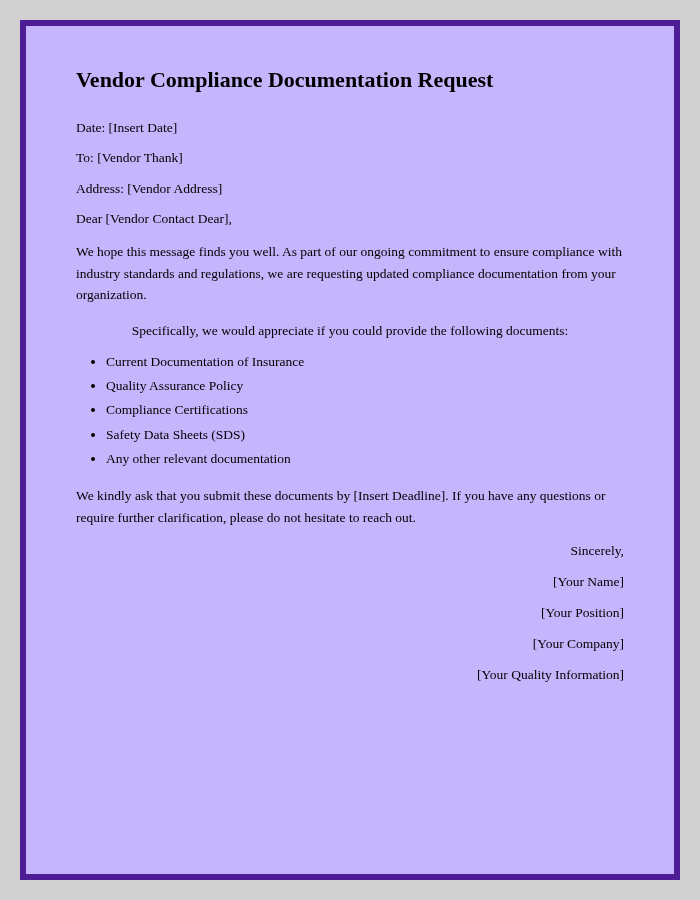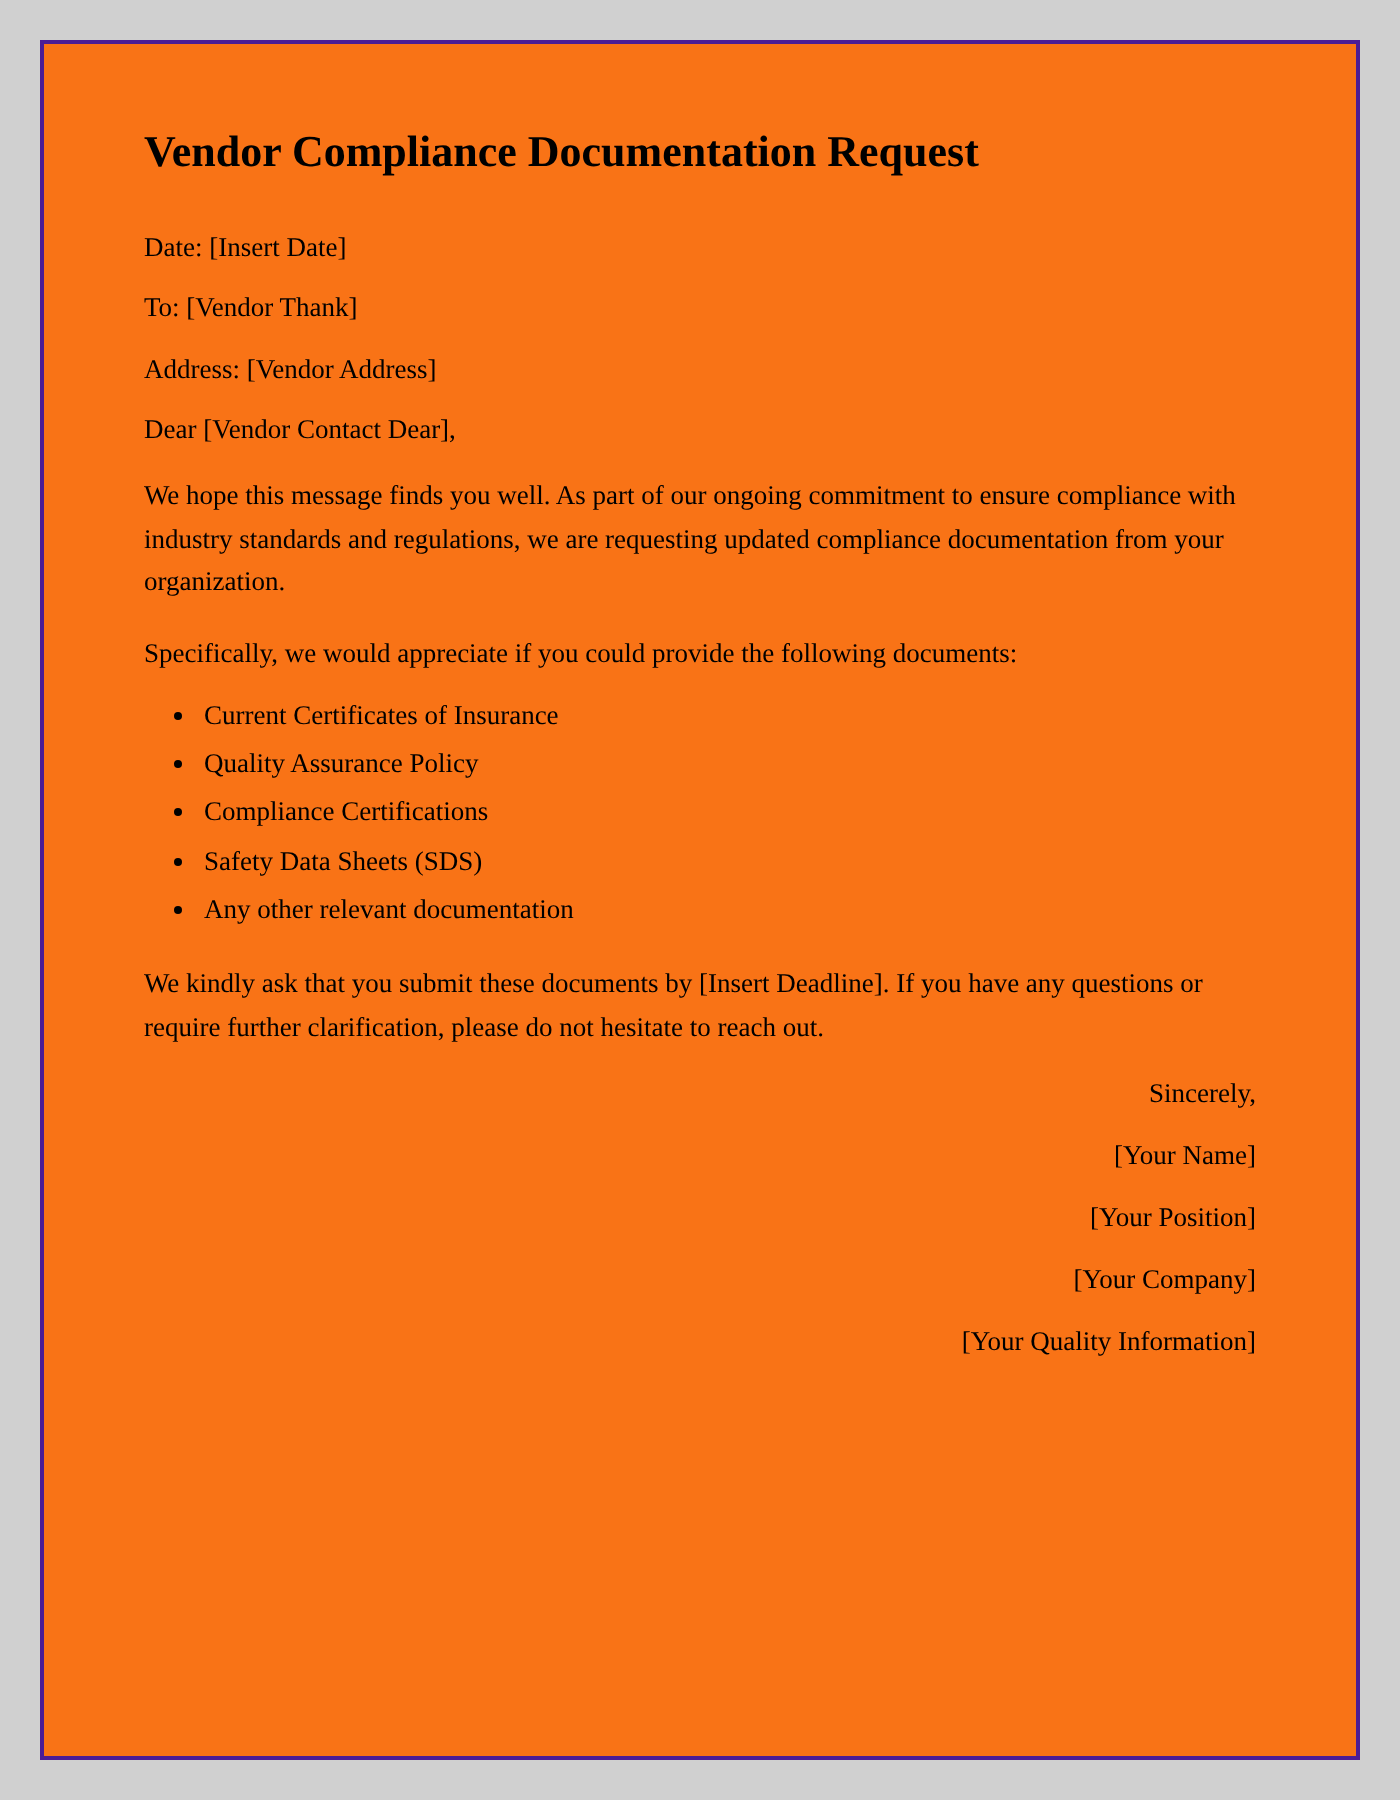--- a/index.html
+++ b/index.html
@@ -13,24 +13,24 @@
       display: flex;
       justify-content: center;
       align-items: flex-start;
       min-height: 900px;
       width: 700px;
       font-family: 'Times New Roman', Times, serif;
       padding: 20px;
     }
 
     .page-container {
-      background: #f97316;
+      background: #c4b5fd;
       width: 660px;
       min-height: 860px;
-      border: 2px solid #4c1d95;
+      border: 6px solid #4c1d95;
       padding: 40px 50px;
     }
 
     .doc-title {
       font-size: 22px;
       font-weight: bold;
       margin-bottom: 24px;
       line-height: 1.3;
     }
 
@@ -48,20 +48,21 @@
     .paragraph {
       font-size: 13.5px;
       margin-bottom: 14px;
       line-height: 1.6;
     }
 
     .list-label {
       font-size: 13.5px;
       margin-bottom: 8px;
       line-height: 1.6;
+      text-align: center;
     }
 
     ul.doc-list {
       margin-left: 30px;
       margin-bottom: 14px;
     }
 
     ul.doc-list li {
       font-size: 13.5px;
       line-height: 1.8;
@@ -90,21 +91,21 @@
   <div class="field-line">To: [Vendor Thank]</div>
   <div class="field-line">Address: [Vendor Address]</div>
 
   <div class="greeting">Dear [Vendor Contact Dear],</div>
 
   <div class="paragraph">We hope this message finds you well. As part of our ongoing commitment to ensure compliance with industry standards and regulations, we are requesting updated compliance documentation from your organization.</div>
 
   <div class="list-label">Specifically, we would appreciate if you could provide the following documents:</div>
 
   <ul class="doc-list">
-    <li>Current Certificates of Insurance</li>
+    <li>Current Documentation of Insurance</li>
     <li>Quality Assurance Policy</li>
     <li>Compliance Certifications</li>
     <li>Safety Data Sheets (SDS)</li>
     <li>Any other relevant documentation</li>
   </ul>
 
   <div class="paragraph">We kindly ask that you submit these documents by [Insert Deadline]. If you have any questions or require further clarification, please do not hesitate to reach out.</div>
 
 
   <div class="signature-block">

